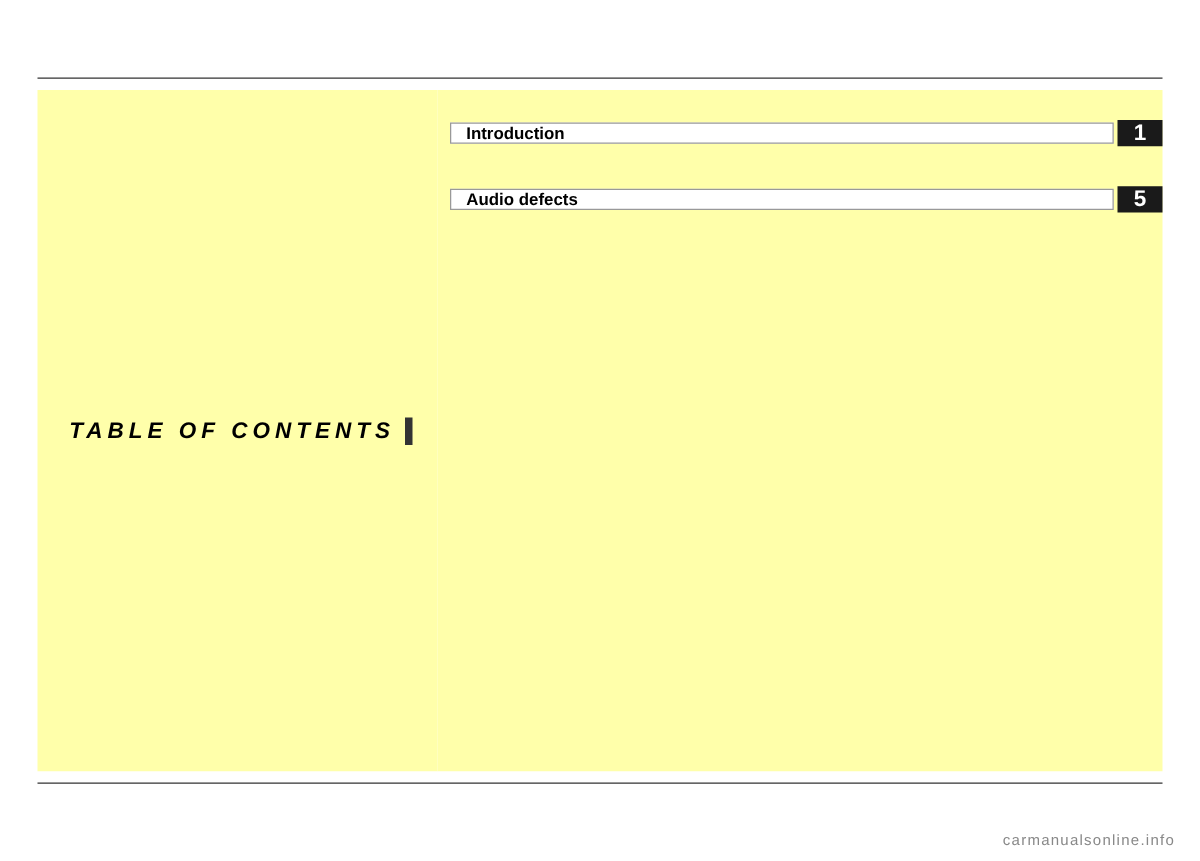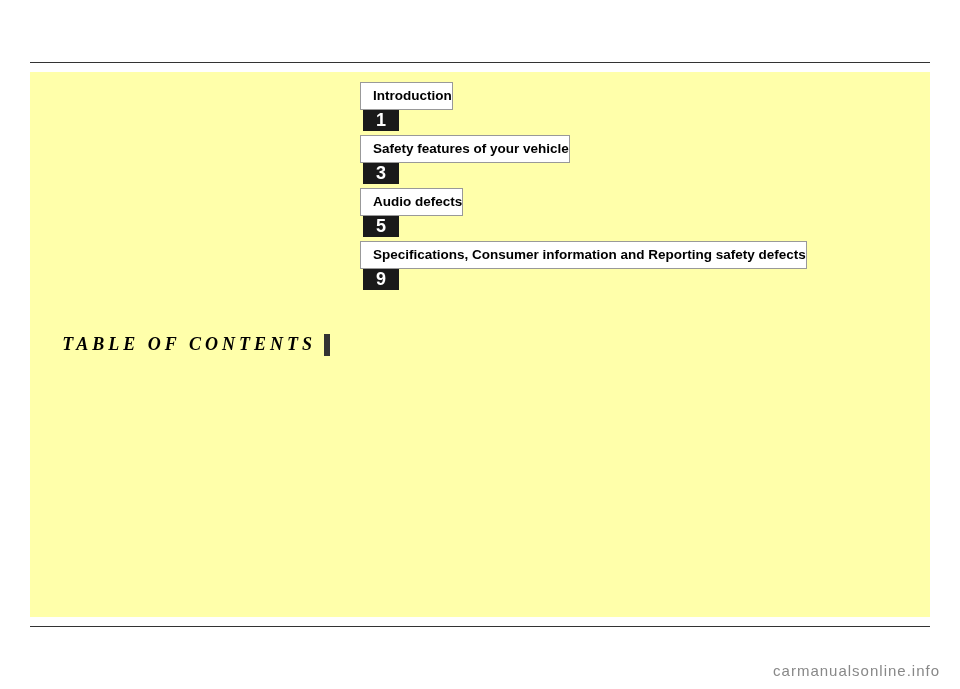--- a/index.html
+++ b/index.html
@@ -56,44 +56,42 @@
 
     .toc-title {
       font-size: 18px;
       font-weight: bold;
       font-style: italic;
       letter-spacing: 4px;
       color: #000;
       display: flex;
       align-items: center;
       gap: 8px;
-      font-family: Liberation Serif, serif;
     }
 
     .toc-title-marker {
       display: inline-block;
       width: 6px;
       height: 22px;
       background: #333;
     }
 
     .right-panel {
       flex: 1;
       background: #ffffaa;
       padding: 10px 0 10px 10px;
       display: flex;
       flex-direction: column;
       gap: 4px;
     }
 
     .toc-row {
       display: flex;
-      align-items: flex-start;
+      align-items: center;
       height: calc((100% - 9 * 4px) / 10);
-      flex-direction: column;
     }
 
     .toc-item-label {
       flex: 1;
       background: #ffffff;
       border: 1px solid #999;
       display: flex;
       align-items: center;
       padding-left: 12px;
       font-size: 13.5px;
@@ -112,21 +110,21 @@
       font-size: 18px;
       font-weight: bold;
       flex-shrink: 0;
       margin-left: 3px;
     }
 
     .watermark {
       position: absolute;
       bottom: 10px;
       right: 20px;
-      font-size: 15px;
+      font-size: 12px;
       color: #888;
       letter-spacing: 1px;
     }
   </style>
 </head>
 <body>
 
 <div class="top-line"></div>
 <div class="bottom-line"></div>
 
@@ -137,27 +135,19 @@
       <span class="toc-title-marker"></span>
     </div>
   </div>
 
   <div class="right-panel" id="toc-list">
   <div class="toc-row">
         <div class="toc-item-label">Introduction</div>
         <div class="toc-item-number">1</div>
       </div>
       <div class="toc-row">
-        <div class="toc-item-label">Safety features of your vehicle</div>
-        <div class="toc-item-number">3</div>
-      </div>
-      <div class="toc-row">
         <div class="toc-item-label">Audio defects</div>
         <div class="toc-item-number">5</div>
-      </div>
-      <div class="toc-row">
-        <div class="toc-item-label">Specifications, Consumer information and Reporting safety defects</div>
-        <div class="toc-item-number">9</div>
       </div>
     </div>
 </div>
 
 <div class="watermark">carmanualsonline.info</div>
 
 </body></html>

